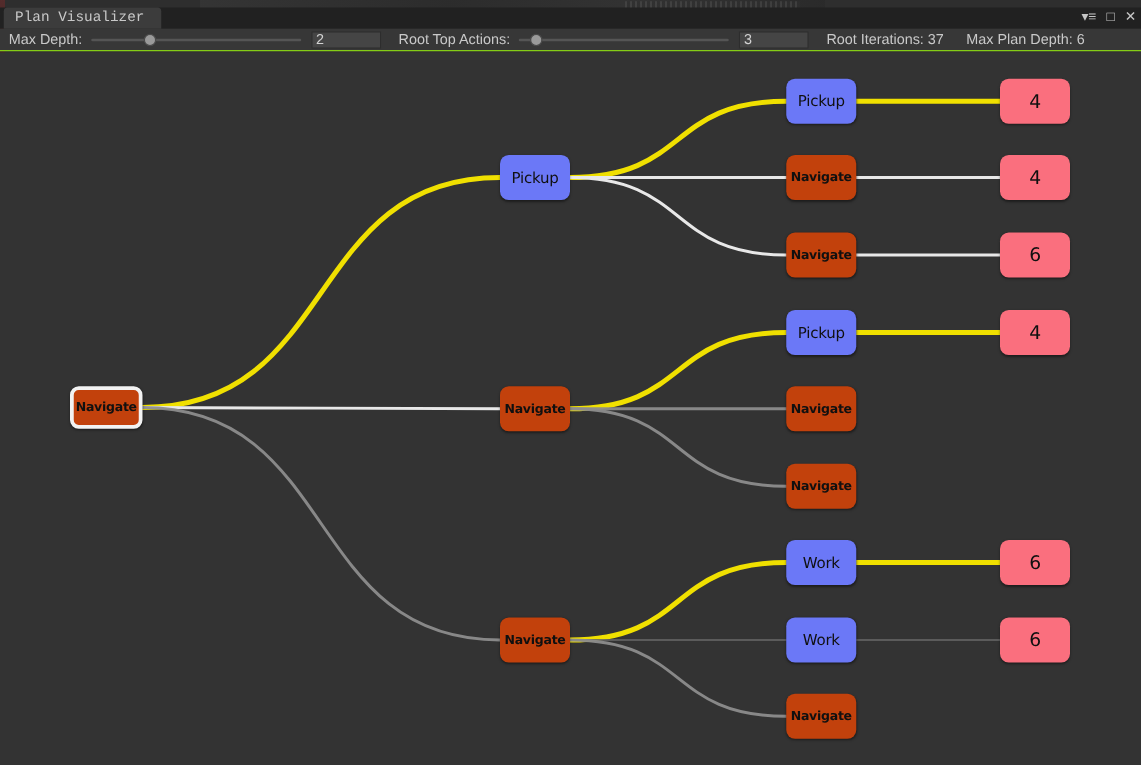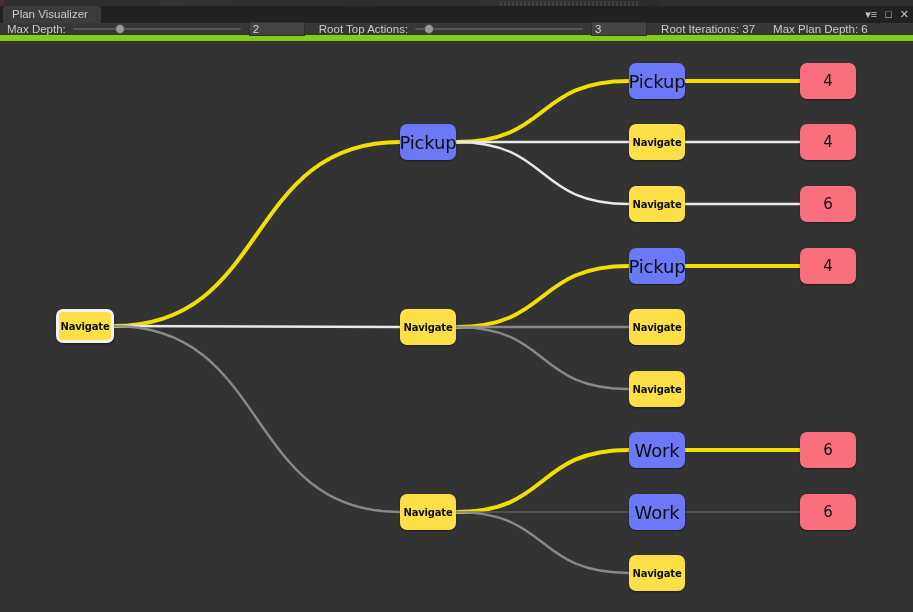--- a/index.html
+++ b/index.html
@@ -74,20 +74,21 @@
     height: 17px;
     padding: 0 13px 0 9px;
     background: #3c3c3c;
     color: #c8c8c8;
     font-size: 11.5px;
     line-height: 17px;
     border-top-left-radius: 3px;
     border-top-right-radius: 3px;
     white-space: nowrap;
     user-select: none;
+    font-family: Liberation Mono, monospace;
   }
   .win-controls {
     position: absolute;
     right: 4px; top: 1px;
     display: flex;
     align-items: center;
     gap: 8px;
     height: 15px;
   }
   .win-icon {
@@ -97,21 +98,21 @@
     cursor: pointer;
     user-select: none;
   }
 
   
   .toolbar {
     position: absolute;
     left: 0; top: 23px;
     width: 913px; height: 18px;
     background: #373737;
-    border-bottom: 6px solid #84cc16;
+    border-bottom: 1px solid #84cc16;
     display: flex;
     align-items: center;
     padding-left: 7px;
     font-size: 11.5px;
     color: #c8c8c8;
     user-select: none;
     white-space: nowrap;
   }
   .tb-label { margin-right: 7px; color: #c9c9c9; }
   .slider {
@@ -164,32 +165,32 @@
     position: absolute;
     display: flex;
     align-items: center;
     justify-content: center;
     border-radius: 7px;
     color: #101010;
     user-select: none;
     cursor: pointer;
     box-shadow: 0 1px 2px rgba(0,0,0,.45);
   }
-  .node.action   { background: #fde047; }
+  .node.action   { background: #c2410c; }
   .node.pickup   { background: #6b78f7; }
   .node.value    { background: #fa6f7e; }
   .node.root     { border: 3px solid #f2f2f2; }
   .node .lbl {
     font-family: "DejaVu Sans", sans-serif;
     font-weight: 700;
     letter-spacing: -0.2px;
     pointer-events: none;
   }
   .node.sz-sm .lbl { font-size: 10px; }
-  .node.sz-md .lbl { font-size: 18px; font-weight: 400; }
+  .node.sz-md .lbl { font-size: 12px; font-weight: 400; }
   .node.sz-val .lbl { font-size: 15px; font-weight: 400; }
 </style>
 </head>
 <body>
 
 <div id="app">
 
   <div class="behind-strip"></div>
   <div class="behind-top-blur"></div>
   <div class="behind-top-text"></div>

